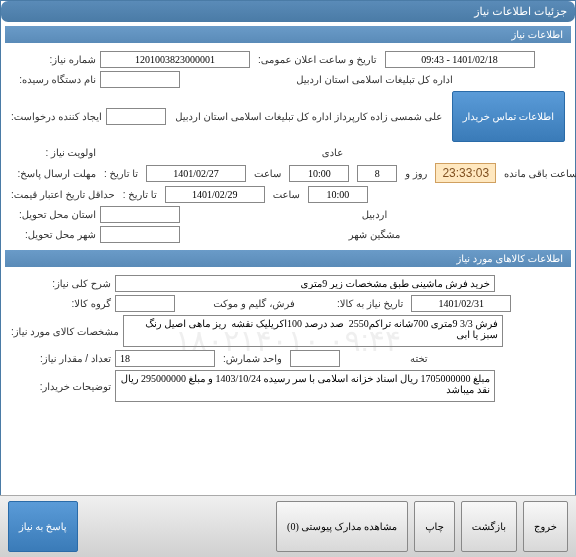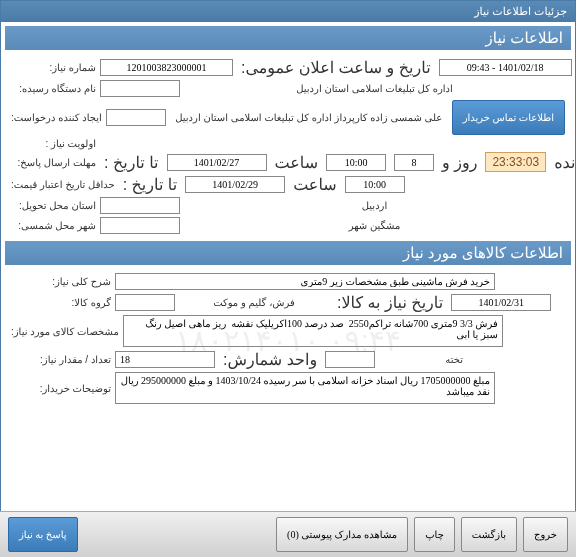--- a/index.html
+++ b/index.html
@@ -20,30 +20,31 @@
       border: 1px solid #4a7ba6;
       background: #fff;
       height: 100%;
     }
     .titlebar {
       background: linear-gradient(to bottom, #5a8bb8, #4a7ba6);
       color: #fff;
       padding: 4px 8px;
       font-size: 11px;
       text-align: right;
+      border-radius: 7px;
     }
     .content {
       padding: 4px;
       background: #ffffff;
     }
     .section-header {
       background: linear-gradient(to bottom, #6a9bc8, #5a8bb8);
       color: #fff;
       padding: 3px 8px;
-      font-size: 15px;
+      font-size: 10px;
       text-align: right;
       margin-bottom: 4px;
     }
     .form-area {
       background: #fff;
       padding: 4px 6px;
     }
     .row {
       display: flex;
       align-items: center;
@@ -52,21 +53,21 @@
       gap: 4px;
     }
     .label {
       font-size: 10px;
       color: #333;
       white-space: nowrap;
       text-align: right;
       min-width: 85px;
     }
     .label-sm {
-      font-size: 16px;
+      font-size: 10px;
       color: #333;
       white-space: nowrap;
       padding: 0 4px;
     }
     input[type="text"], textarea {
       border: 1px solid #888;
       background: #fff;
       font-family: Tahoma;
       font-size: 10px;
       padding: 2px 4px;
@@ -75,21 +76,21 @@
     }
     .readonly-text {
       font-size: 10px;
       color: #333;
       text-align: center;
       padding: 2px;
     }
     .btn {
       background: linear-gradient(to bottom, #f8f8f8, #d8d8d8);
       border: 1px solid #888;
-      padding: 11px 10px;
+      padding: 19px 10px;
       font-size: 10px;
       font-family: Tahoma;
       cursor: pointer;
       border-radius: 2px;
     }
     .btn-blue {
       background: linear-gradient(to bottom, #5a9bd8, #3a7bb8);
       color: #fff;
       border: 1px solid #2a6ba8;
     }
@@ -154,20 +155,21 @@
       </div>
 
       <div class="row">
         <button class="btn btn-blue">اطلاعات تماس خریدار</button>
         <span class="readonly-text" style="flex:1">علی شمسی زاده کارپرداز اداره کل تبلیغات اسلامی استان اردبیل</span>
         <input type="text" style="width: 60px;" readonly="">
         <span class="label">ایجاد کننده درخواست:</span>
       </div>
 
       <div class="row">
+        <span class="readonly-text" style="flex:1">عادی</span>
         <span class="label">اولویت نیاز :</span>
       </div>
 
       <div class="row">
         <span class="label-sm">ساعت باقی مانده</span>
         <span class="countdown">23:33:03</span>
         <span class="label-sm">روز و</span>
         <input type="text" class="input-w4" readonly="" value="8" style="">
         <span style="width:20px"></span>
         <input type="text" class="input-w3" readonly="" value="10:00" style="">
@@ -187,21 +189,21 @@
 
       <div class="row">
         <span class="readonly-text" style="flex:1">اردبیل</span>
         <input type="text" style="width: 80px;" readonly="">
         <span class="label">استان محل تحویل:</span>
       </div>
 
       <div class="row">
         <span class="readonly-text" style="flex:1">مشگین شهر</span>
         <input type="text" style="width: 80px;" readonly="">
-        <span class="label">شهر محل شمسی:</span>
+        <span class="label">شهر محل تحویل:</span>
       </div>
 
     </div>
 
     <div class="section-header">اطلاعات کالاهای مورد نیاز</div>
 
     <div class="form-area" style="position:relative;">
       <div class="watermark">۰۹:۴۴ ۱۸۰۲۱۴۰۱۰</div>
 
       <div class="row">

